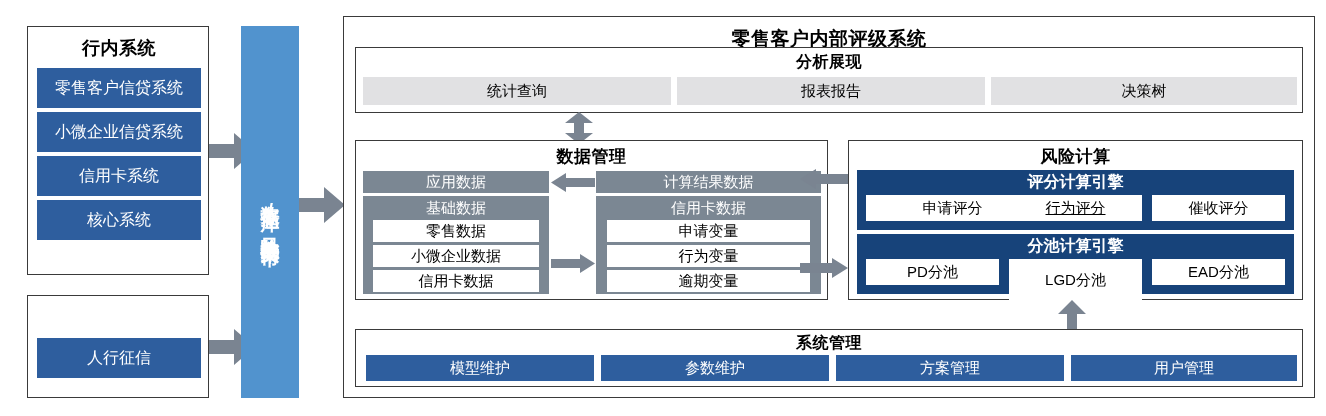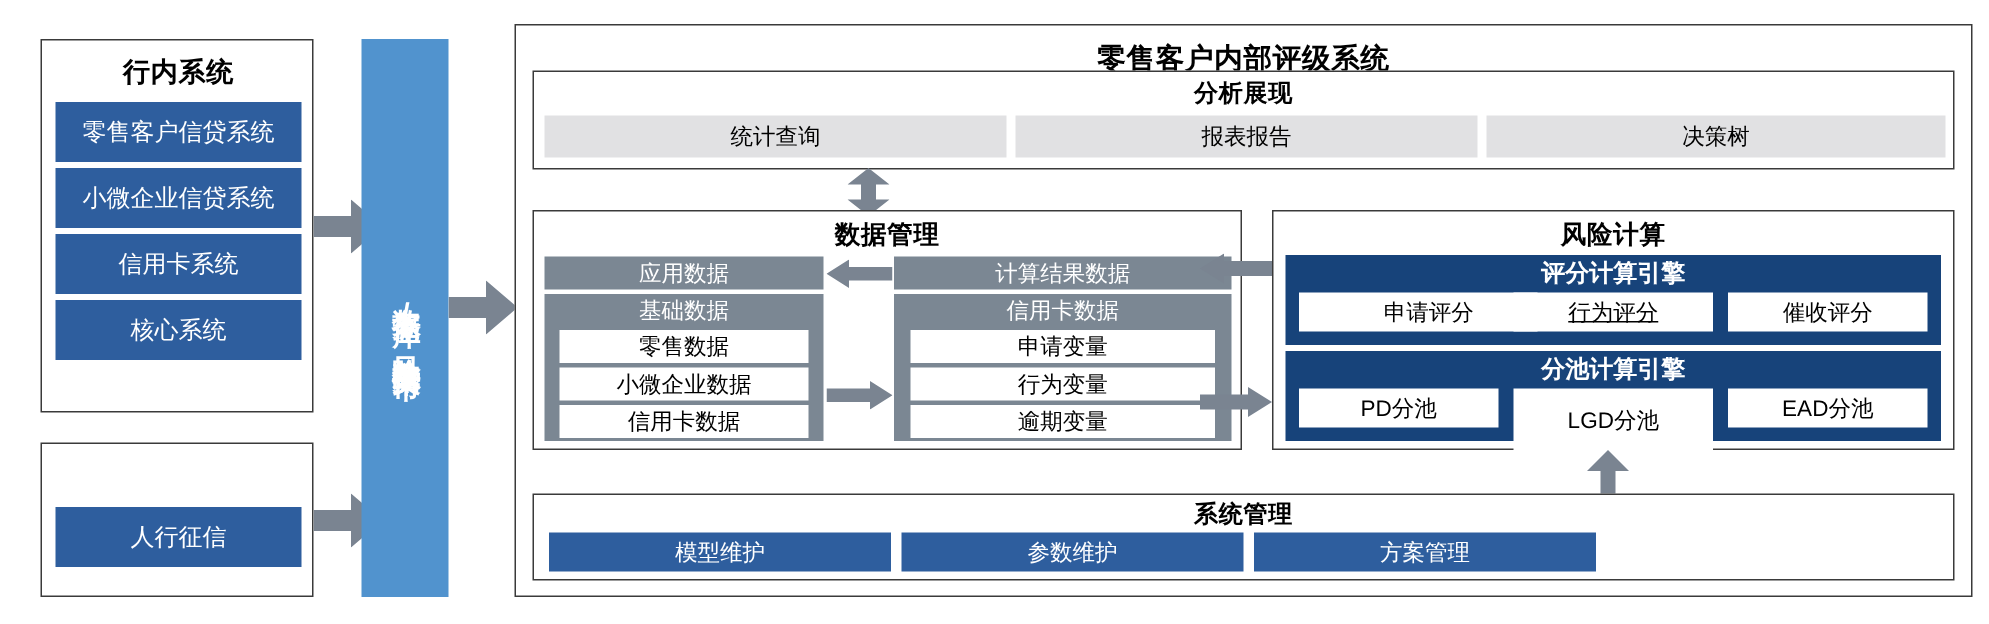--- a/index.html
+++ b/index.html
@@ -242,13 +242,16 @@
   <div class="grp-title abs" style="left:0;top:3px;width:946px;font-size:16px;">系统管理</div>
   <div class="blue-box abs" style="left:10px;top:25px;width:228px;height:26px;font-size:15px;">
     <span>模型维护</span>
   </div>
   <div class="blue-box abs" style="left:245px;top:25px;width:228px;height:26px;font-size:15px;">
     <span>参数维护</span>
   </div>
   <div class="blue-box abs" style="left:480px;top:25px;width:228px;height:26px;font-size:15px;">
     <span>方案管理</span>
   </div>
+  <div class="blue-box abs" style="left:715px;top:25px;width:226px;height:26px;font-size:15px;">
+    <span>用户管理</span>
+  </div>
 </div>
 
 </body></html>

